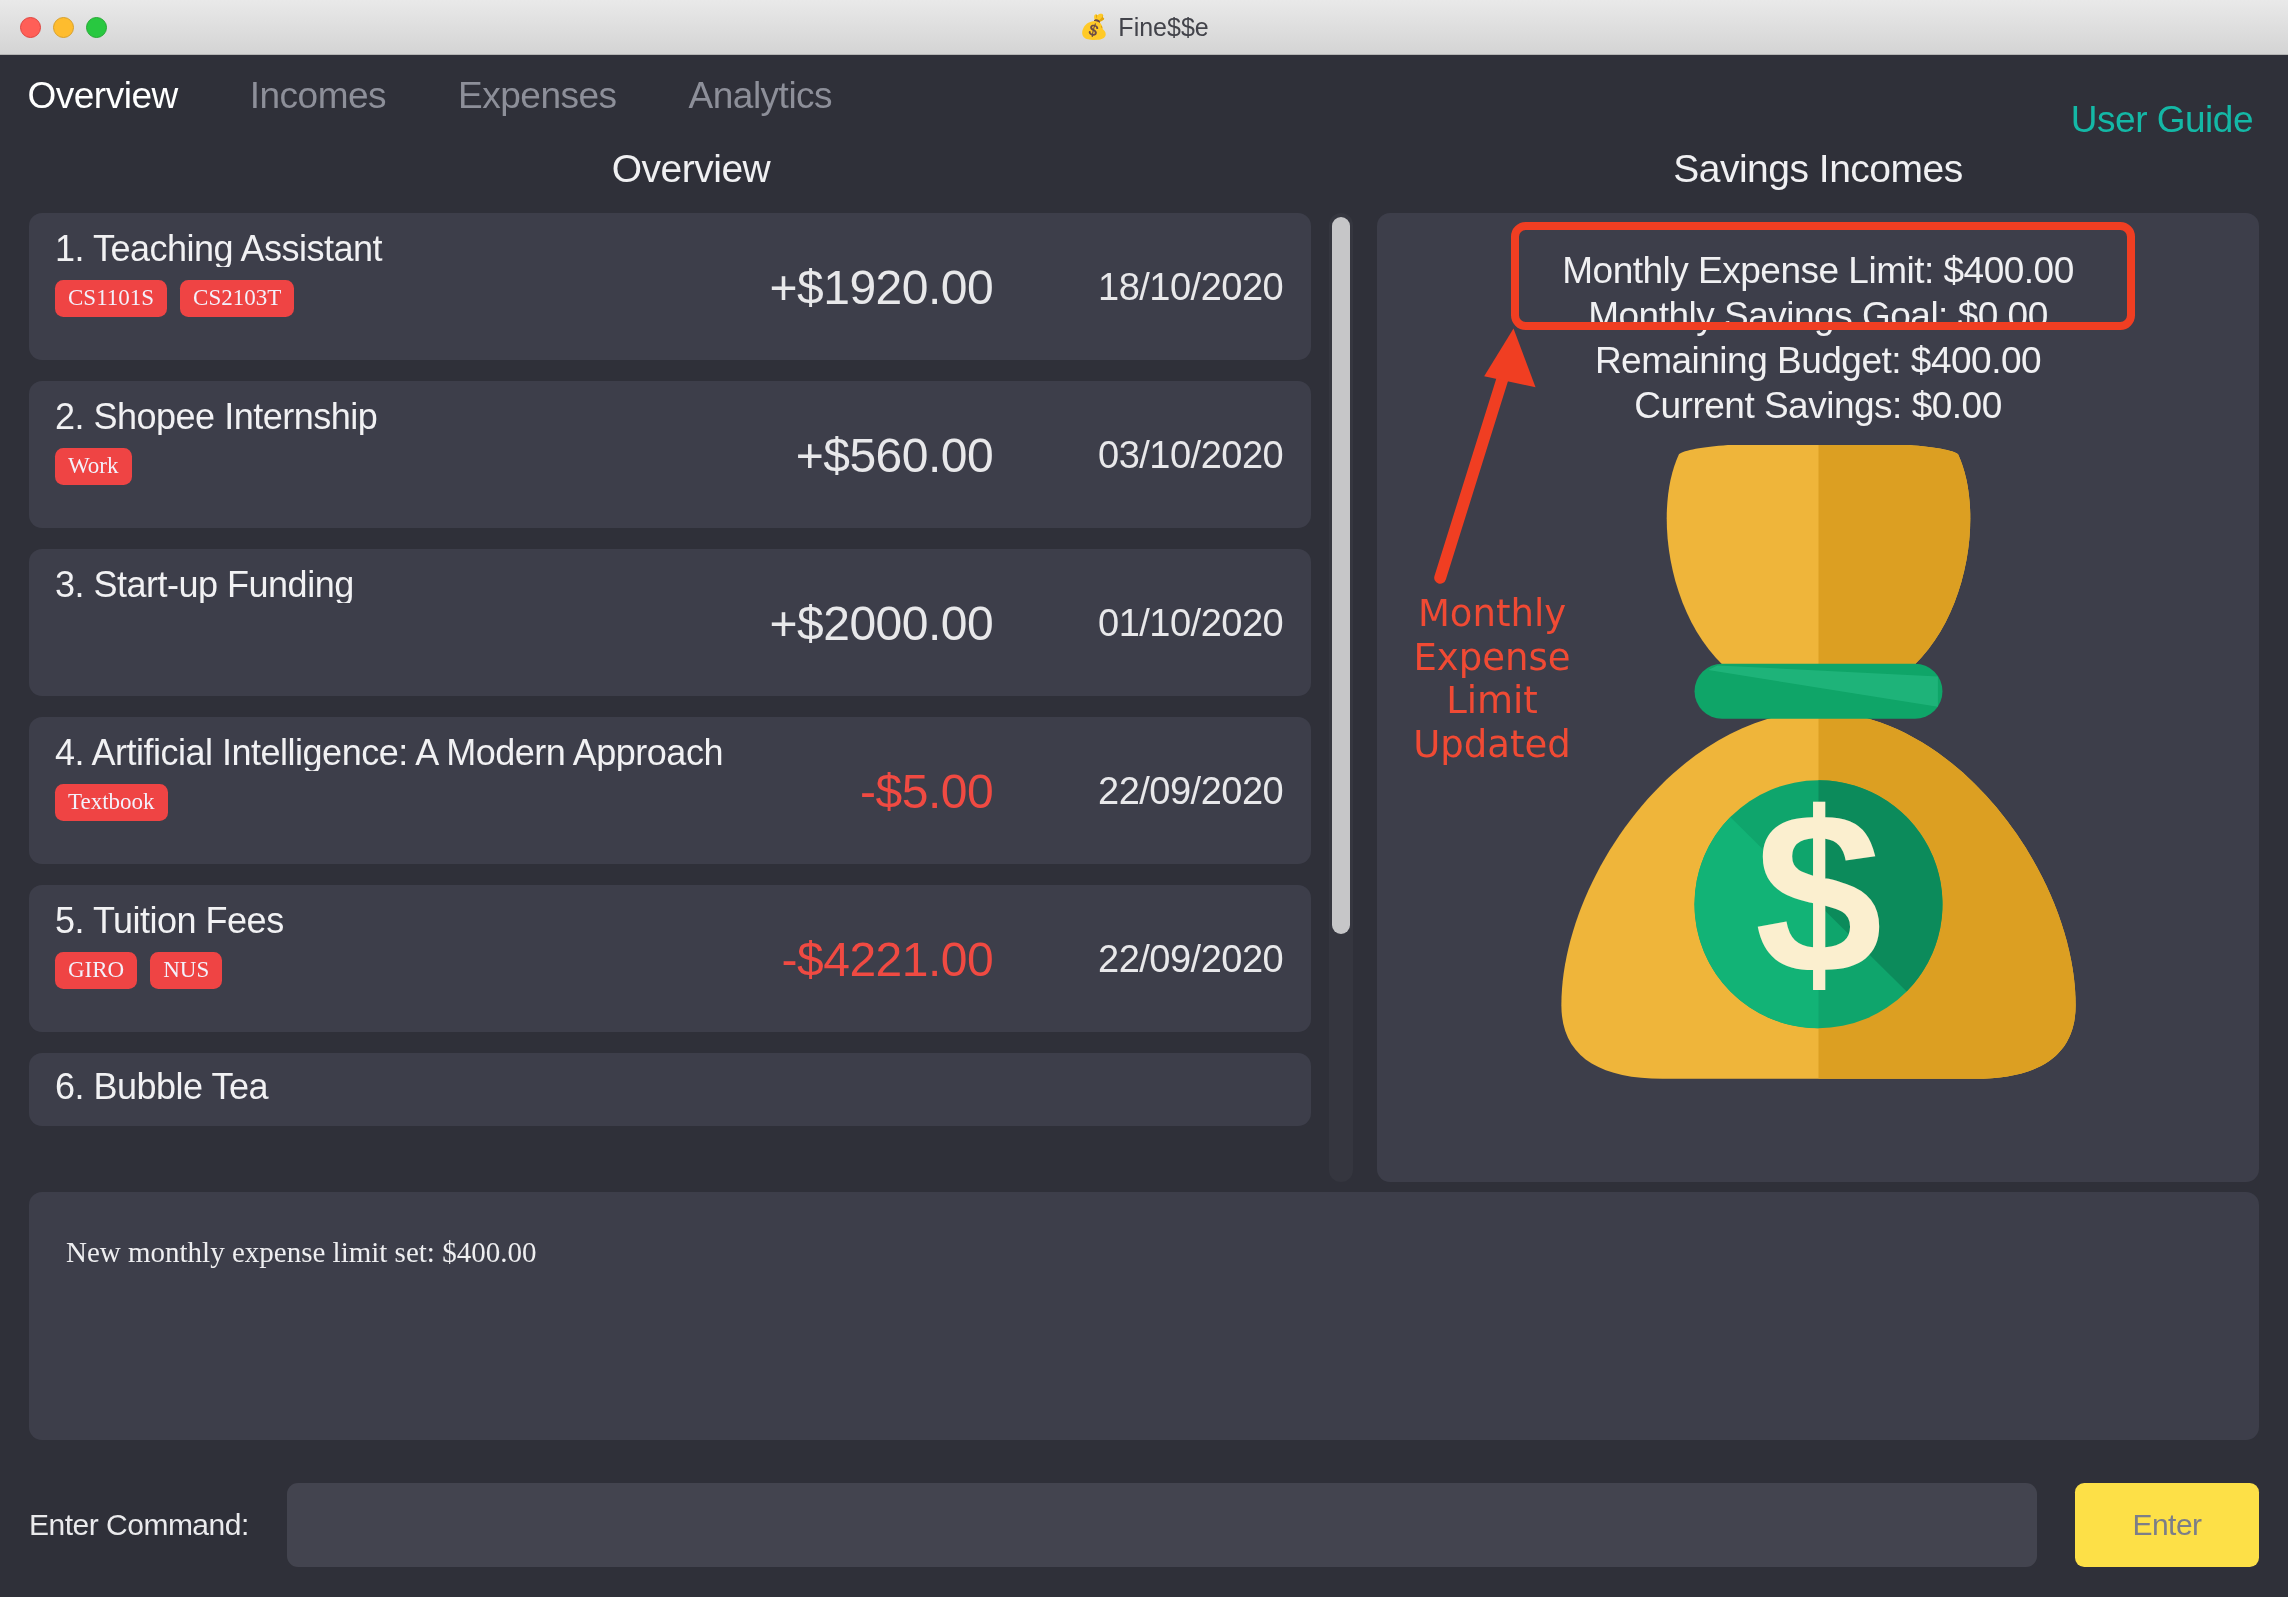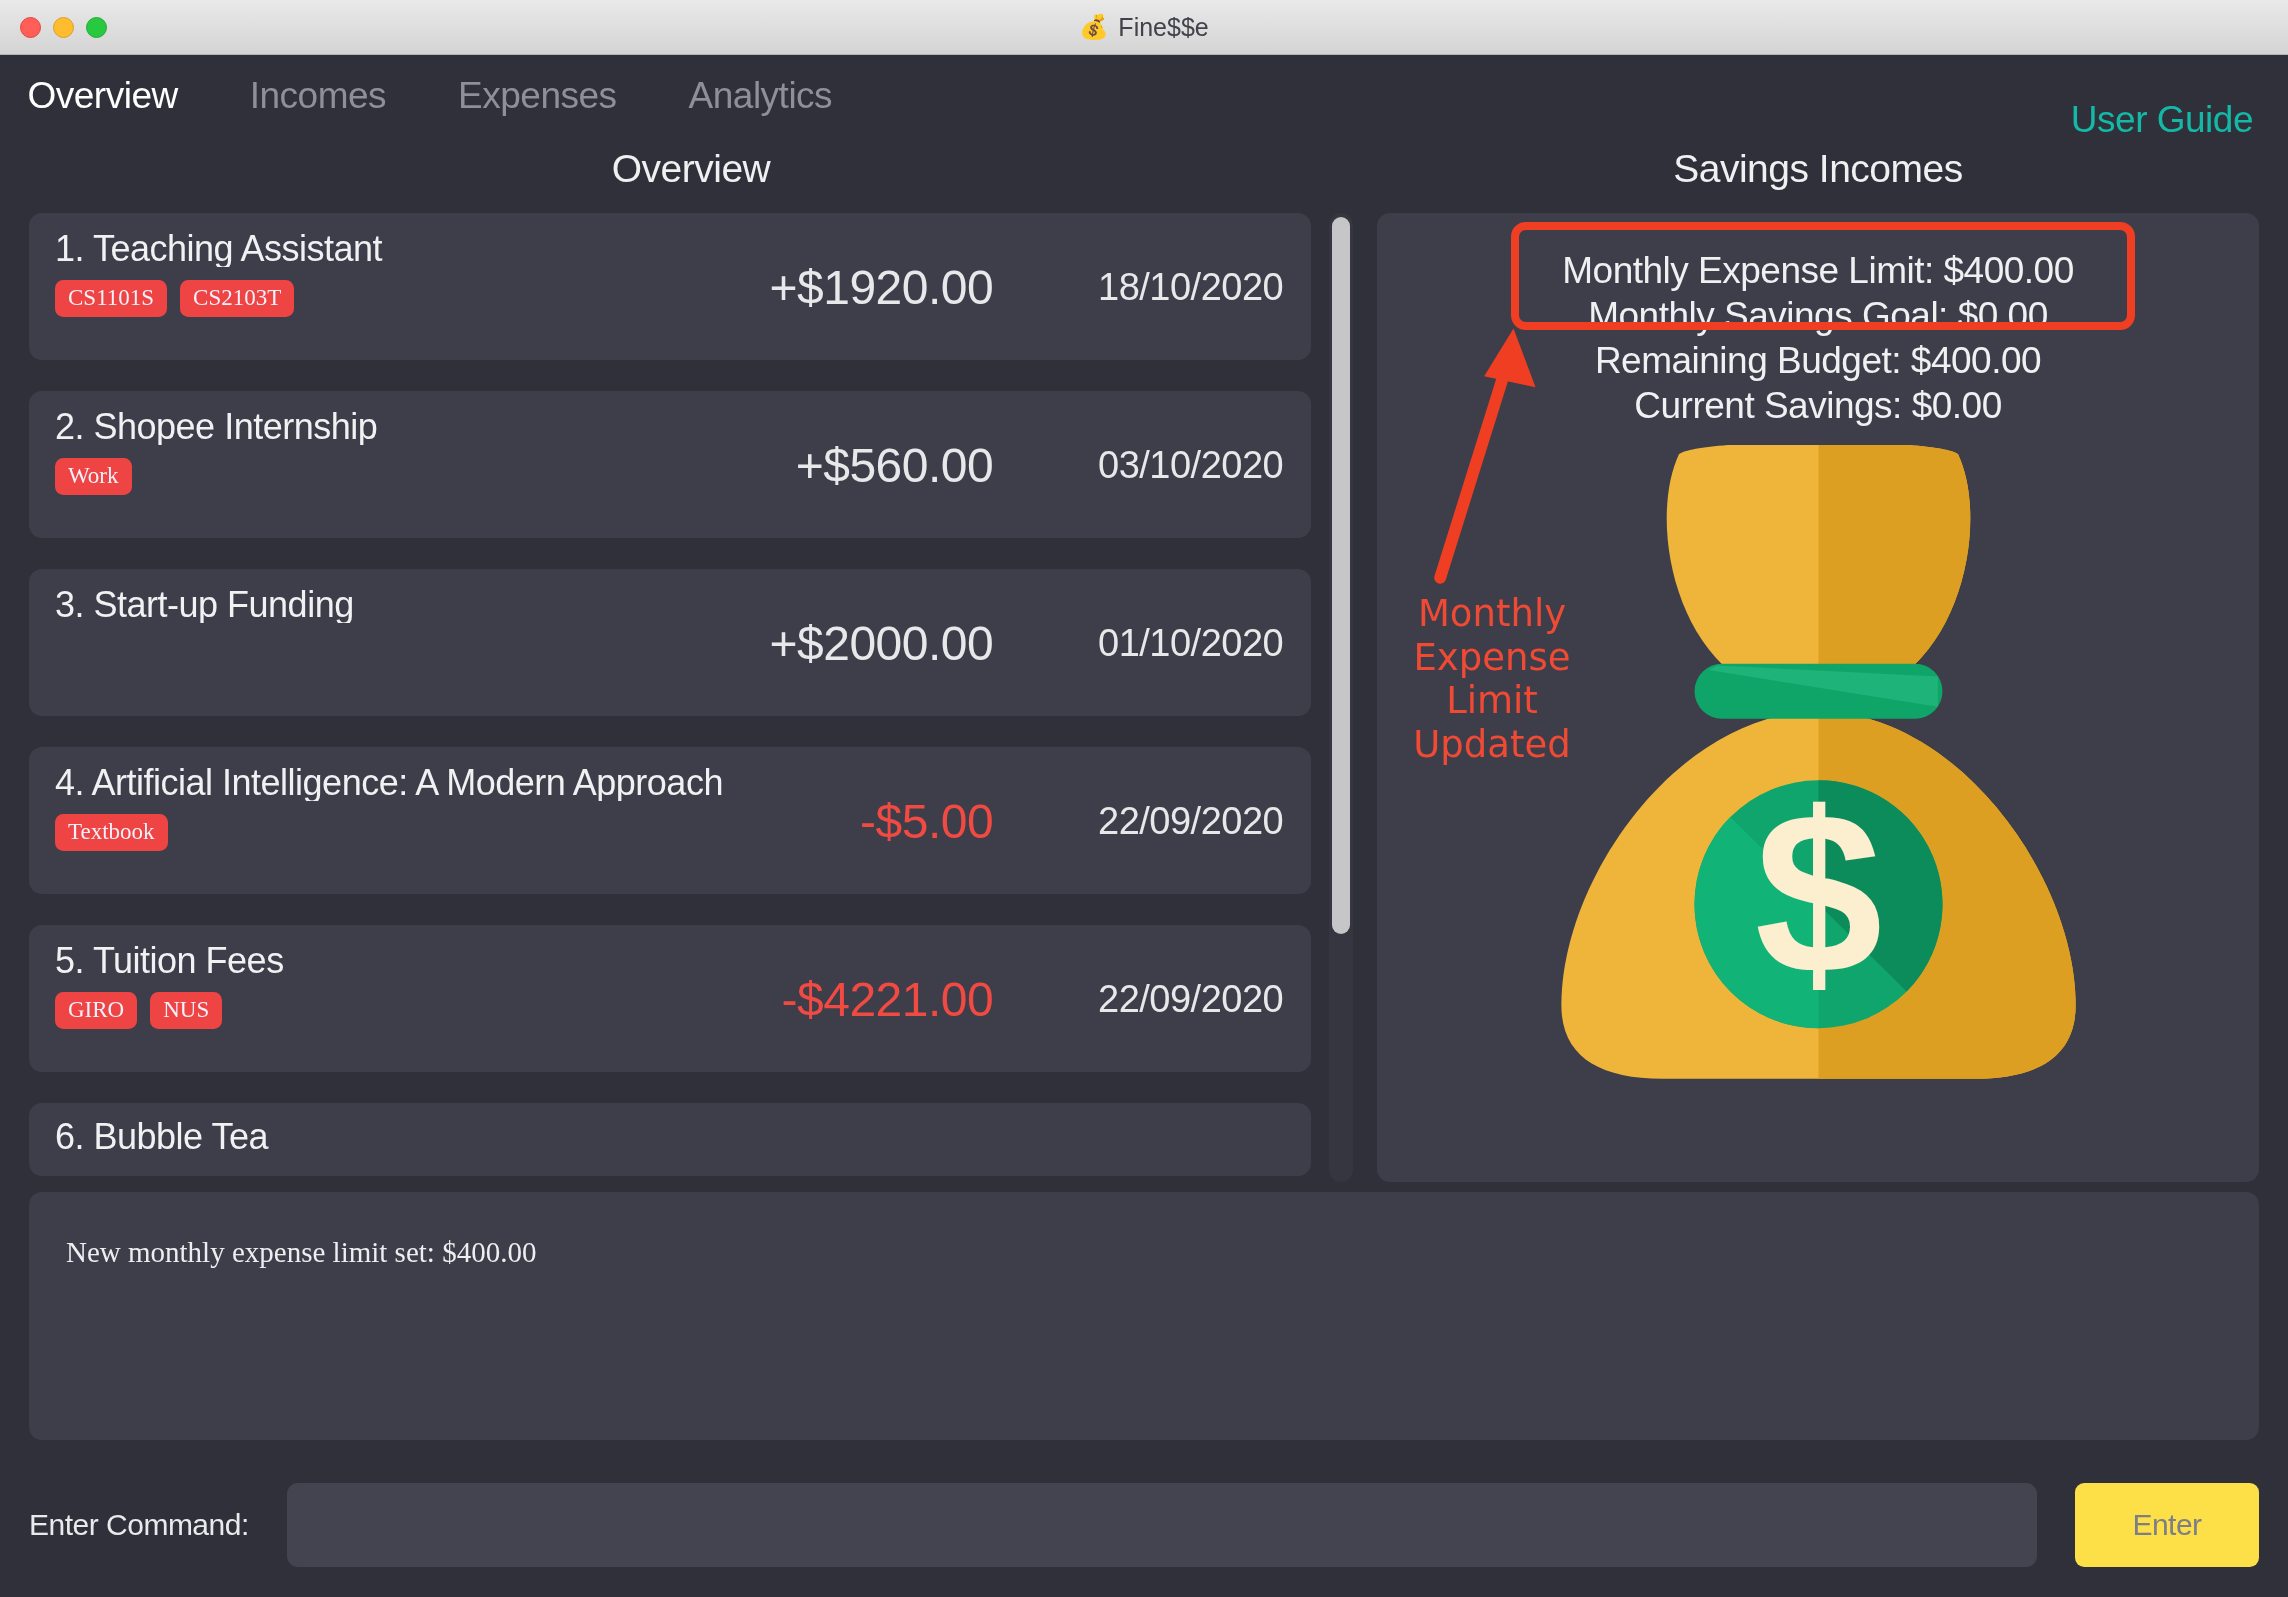--- a/index.html
+++ b/index.html
@@ -84,21 +84,21 @@
   
   .list-wrap {
     position: relative;
     flex: 0 0 969px;
     display: flex;
     overflow: hidden;
   }
   .list {
     flex: 1 1 auto;
     display: flex; flex-direction: column;
-    gap: 31px;
+    gap: 21px;
     overflow: hidden;
     padding-right: 7.3px;
   }
   .card {
     background: #3d3e4a;
     border-radius: 13px;
     flex: 0 0 auto;
     height: 147px;
     position: relative;
     padding: 16.5px 27.5px 13px 26px;

